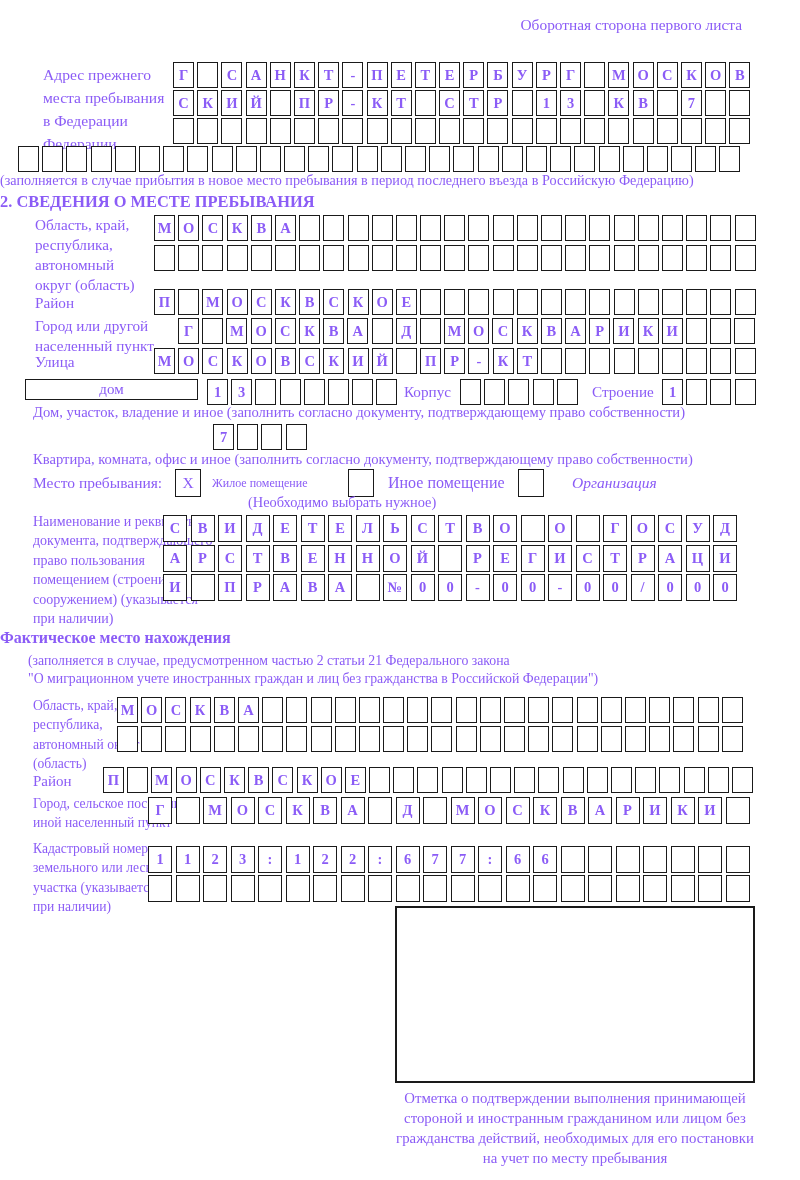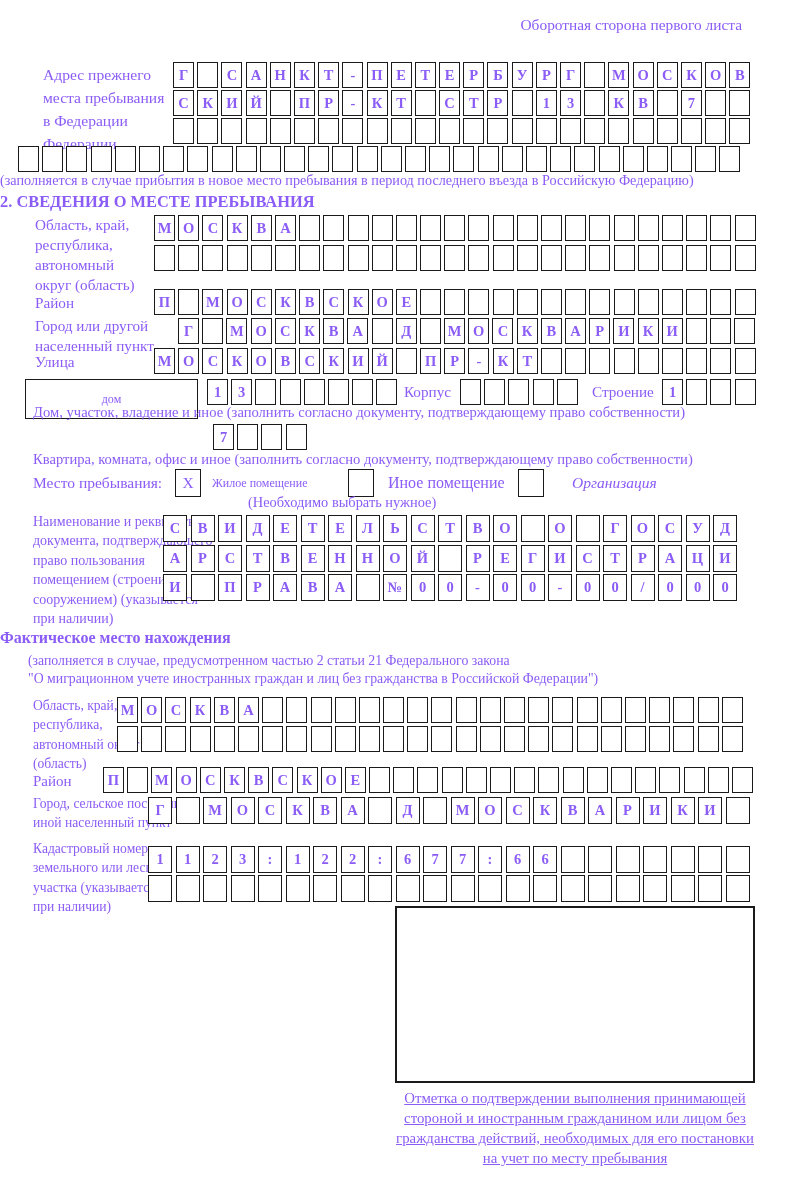--- a/index.html
+++ b/index.html
@@ -12,22 +12,22 @@
   .note{font-size:14.2px;white-space:nowrap;}
   .note-sm{font-size:13.8px;white-space:nowrap;padding-left:28px;}
   .center{left:0;width:800px;text-align:left;}
   .title{font-weight:bold;font-size:16.4px;}
   .boxes{display:flex;column-gap:3.2px;}
   .cbox{flex:0 0 21px;width:21px;height:26px;box-sizing:border-box;border:1.6px solid #1a1a1a;
         display:flex;align-items:center;justify-content:center;
         font-size:14.5px;font-weight:600;background:#fff;}
   .wide{column-gap:3.5px;}
   .wide .cbox{flex-basis:24px;width:24px;height:27px;}
-  .widebox{box-sizing:border-box;border:1.6px solid #1a1a1a;height:40px;background:#fff;
-           display:flex;align-items:center;justify-content:center;font-size:12px;}
+  .widebox{box-sizing:border-box;border:1.6px solid #1a1a1a;height:21px;background:#fff;
+           display:flex;align-items:center;justify-content:center;font-size:15px;}
   .optbox{box-sizing:border-box;border:1.6px solid #1a1a1a;width:26px;height:28px;background:#fff;
           display:flex;align-items:center;justify-content:center;font-size:15.5px;}
   .bigbox{box-sizing:border-box;border:2px solid #1a1a1a;background:#fff;}
   .capt{font-size:14.8px;line-height:20px;text-align:center;white-space:nowrap;}
 </style>
 </head>
 <body>
 
 <div id="page">
 
@@ -602,20 +602,20 @@
       <span class="cbox"></span>
       <span class="cbox"></span>
       <span class="cbox"></span>
       <span class="cbox"></span>
       <span class="cbox"></span>
       <span class="cbox"></span>
       <span class="cbox"></span>
     </div>
 
   <div class="abs bigbox" style="top:906px;left:395px;width:360px;height:177px;"></div>
-  <div class="abs capt" style="top:1088px;left:385px;width:380px;text-decoration:underline;">
+  <div class="abs capt" style="top:1088px;left:385px;width:380px;">
     <div>Отметка о подтверждении выполнения принимающей</div>
     <div>стороной и иностранным гражданином или лицом без</div>
     <div>гражданства действий, необходимых для его постановки</div>
     <div>на учет по месту пребывания</div>
   </div>
 
 </div>
 
 </body></html>

